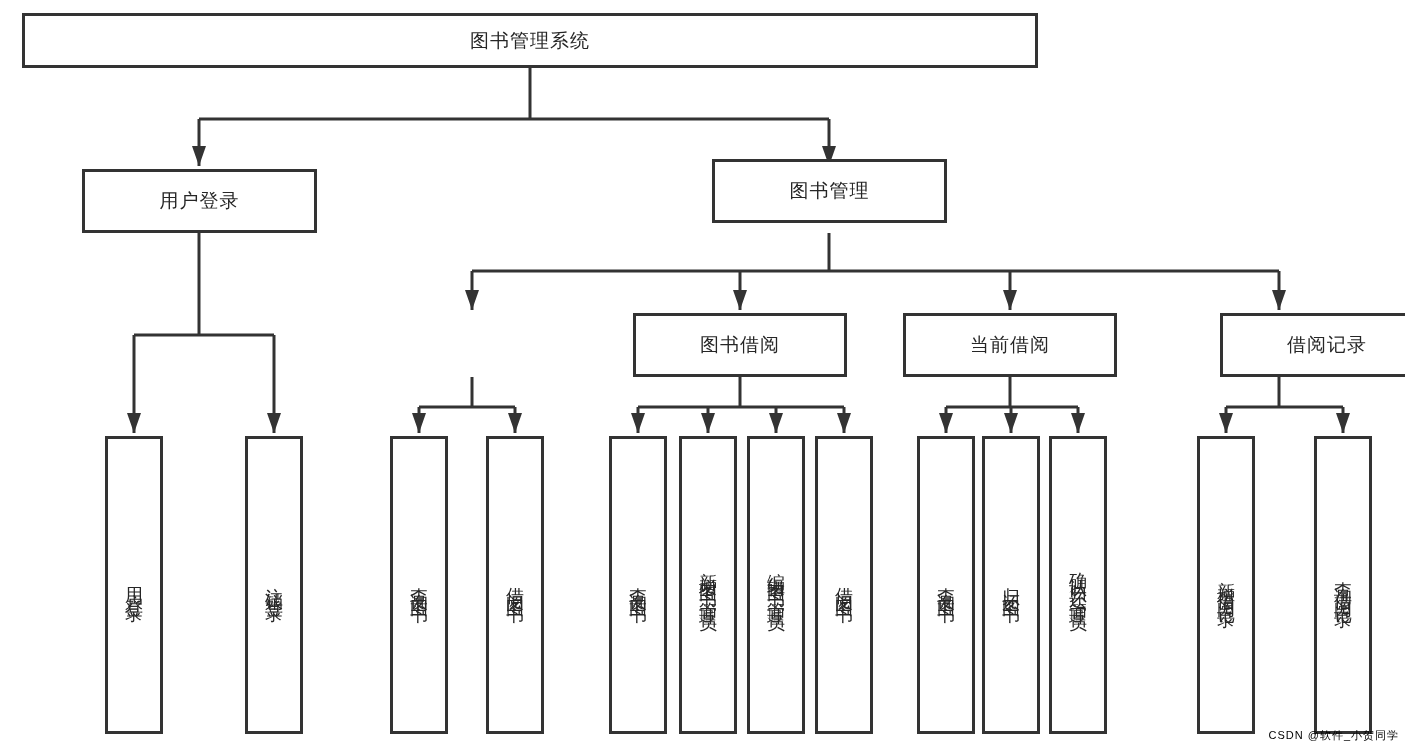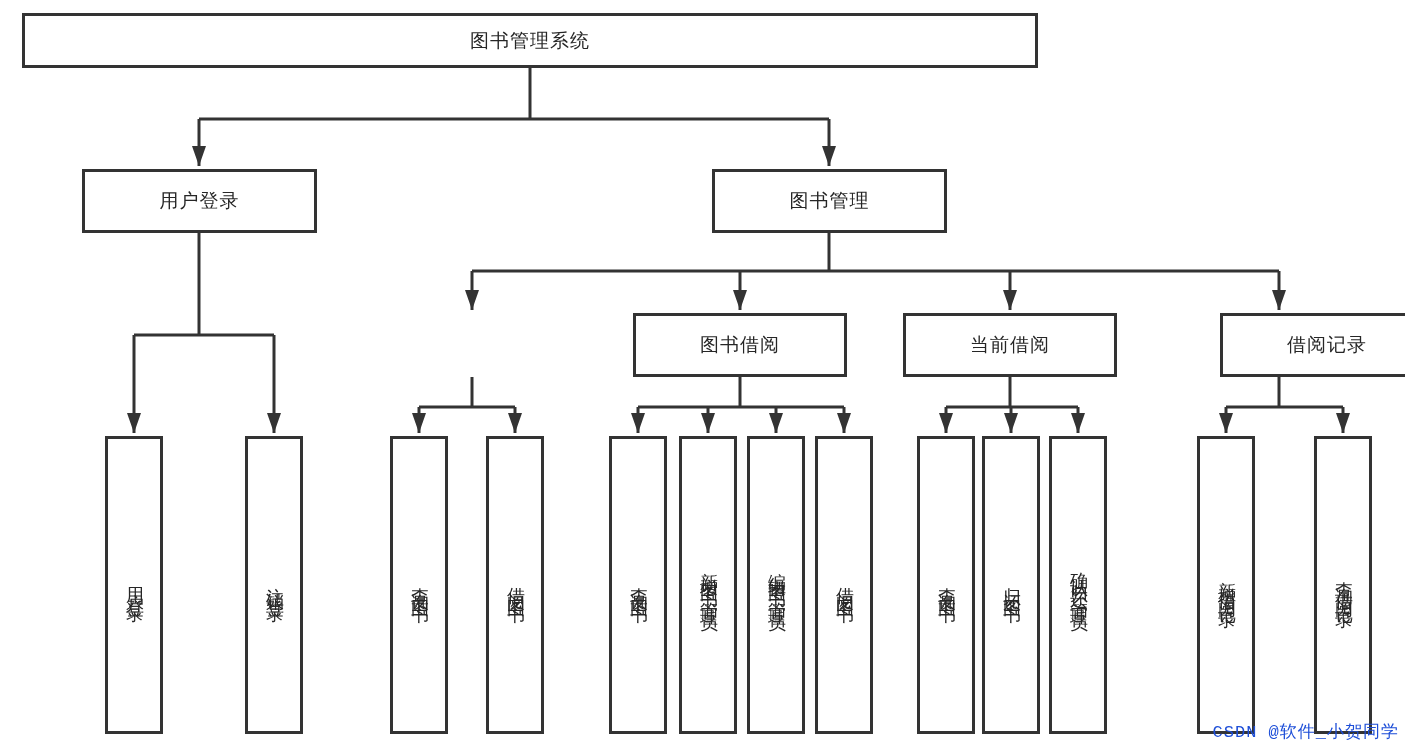--- a/index.html
+++ b/index.html
@@ -1,20 +1,20 @@
 <!DOCTYPE html>
 <html><head>
 <meta charset="utf-8">
 <style>
   html,body{margin:0;padding:0;background:#ffffff;}
   #stage{
     position:relative;
     width:1405px;height:747px;
     background:#ffffff;
-    font-family:Liberation Mono, monospace;
+    font-family:Liberation Sans, sans-serif;
     overflow:hidden;
   }
   #wires{position:absolute;left:0;top:0;width:1405px;height:747px;z-index:1;}
   .node{
     position:absolute;
     box-sizing:border-box;
     background:#ffffff;
     border:3px solid #333333;
     display:flex;align-items:center;justify-content:center;
     z-index:2;
@@ -25,22 +25,22 @@
     writing-mode:vertical-rl;
     text-orientation:mixed;
     font-size:18px;
     letter-spacing:6px;
     line-height:1;
     color:#262626;
   }
   .watermark{
     position:absolute;
     right:6px;bottom:4px;
-    font-size:17px;
-    color:#1d4ed8;
+    font-size:11px;
+    color:#000000;
     z-index:3;
     letter-spacing:1px;
   }
 </style>
 </head>
 <body>
 
 <div id="stage">
 
   <svg id="wires" viewBox="0 0 1405 747" xmlns="http://www.w3.org/2000/svg">
@@ -89,21 +89,21 @@
       <path d="M1279 377 V407"></path>
       <path d="M1226 407 H1343"></path>
       <path d="M1226 407 V433" marker-end="url(#arw)"></path>
       <path d="M1343 407 V433" marker-end="url(#arw)"></path>
     </g>
   </svg>
 
   <div class="node hnode" style="left:22px;top:13px;width:1016px;height:55px;">图书管理系统</div>
 
   <div class="node hnode" style="left:82px;top:169px;width:235px;height:64px;">用户登录</div>
-  <div class="node hnode" style="left:712px;top:169px;width:235px;height:64px;">图书管理</div>
+  <div class="node hnode" style="left:712px;top:159px;width:235px;height:64px;">图书管理</div>
 
   <div class="node hnode" style="left:903px;top:313px;width:214px;height:64px;">当前借阅</div>
   <div class="node hnode" style="left:633px;top:313px;width:214px;height:64px;">图书借阅</div>
   <div class="node hnode" style="left:1220px;top:313px;width:214px;height:64px;">借阅记录</div>
 
   <div class="node leaf" style="left:105px;top:436px;width:58px;height:298px;">
     <span class="vtext">用户登录</span>
   </div>
   <div class="node leaf" style="left:245px;top:436px;width:58px;height:298px;">
     <span class="vtext">注销登录</span>

